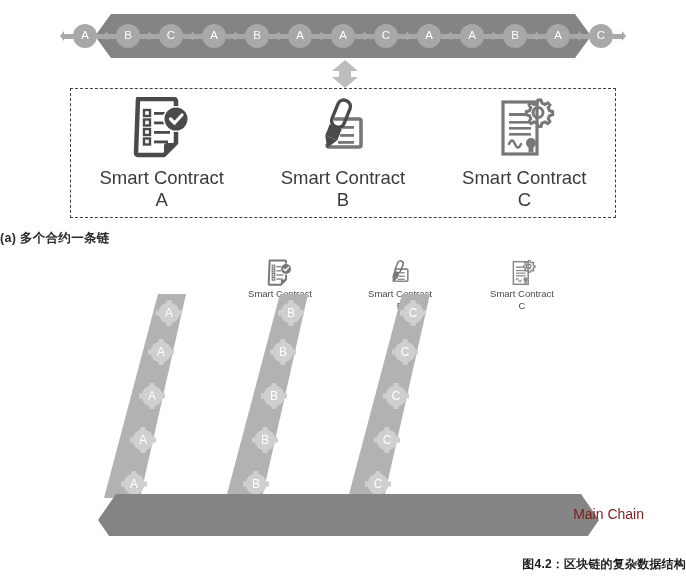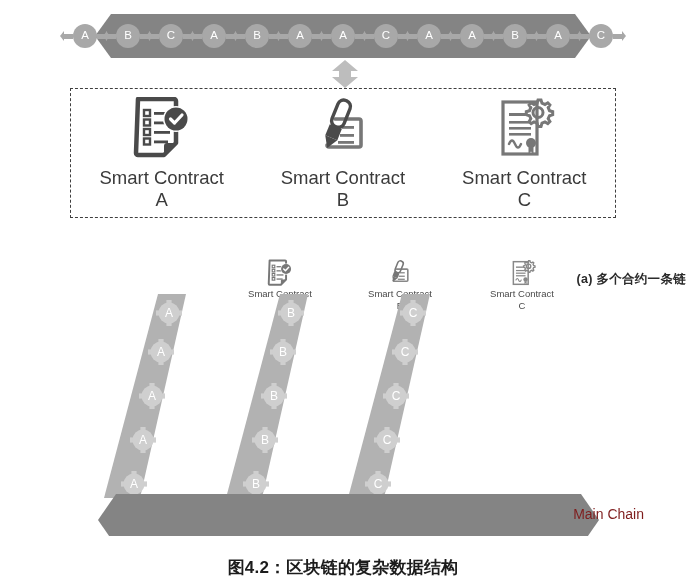--- a/index.html
+++ b/index.html
@@ -136,35 +136,34 @@
   .contract-card .ct-letter {
     font-size: 18.5px;
     color: #3b3b3b;
     line-height: 1.25;
   }
 
   
   .caption {
     position: absolute;
     width: 100%;
-    text-align: right;
+    text-align: left;
     font-size: 12.5px;
     color: #2b2b2b;
     font-weight: 700;
     letter-spacing: 0.3px;
-    margin-top: 41px;
   }
   #caption-a { top: 230px; }
   #caption-b { top: 538px; font-weight: 700; }
   #figure-title {
     position: absolute;
     top: 556px;
     width: 100%;
-    text-align: center;
-    font-size: 17px;
+    text-align: right;
+    font-size: 12px;
     color: #1c1c1c;
     font-weight: 700;
     letter-spacing: 0.2px;
   }
 
   
   #panel-b {
     position: absolute;
     left: 0;
     top: 248px;

